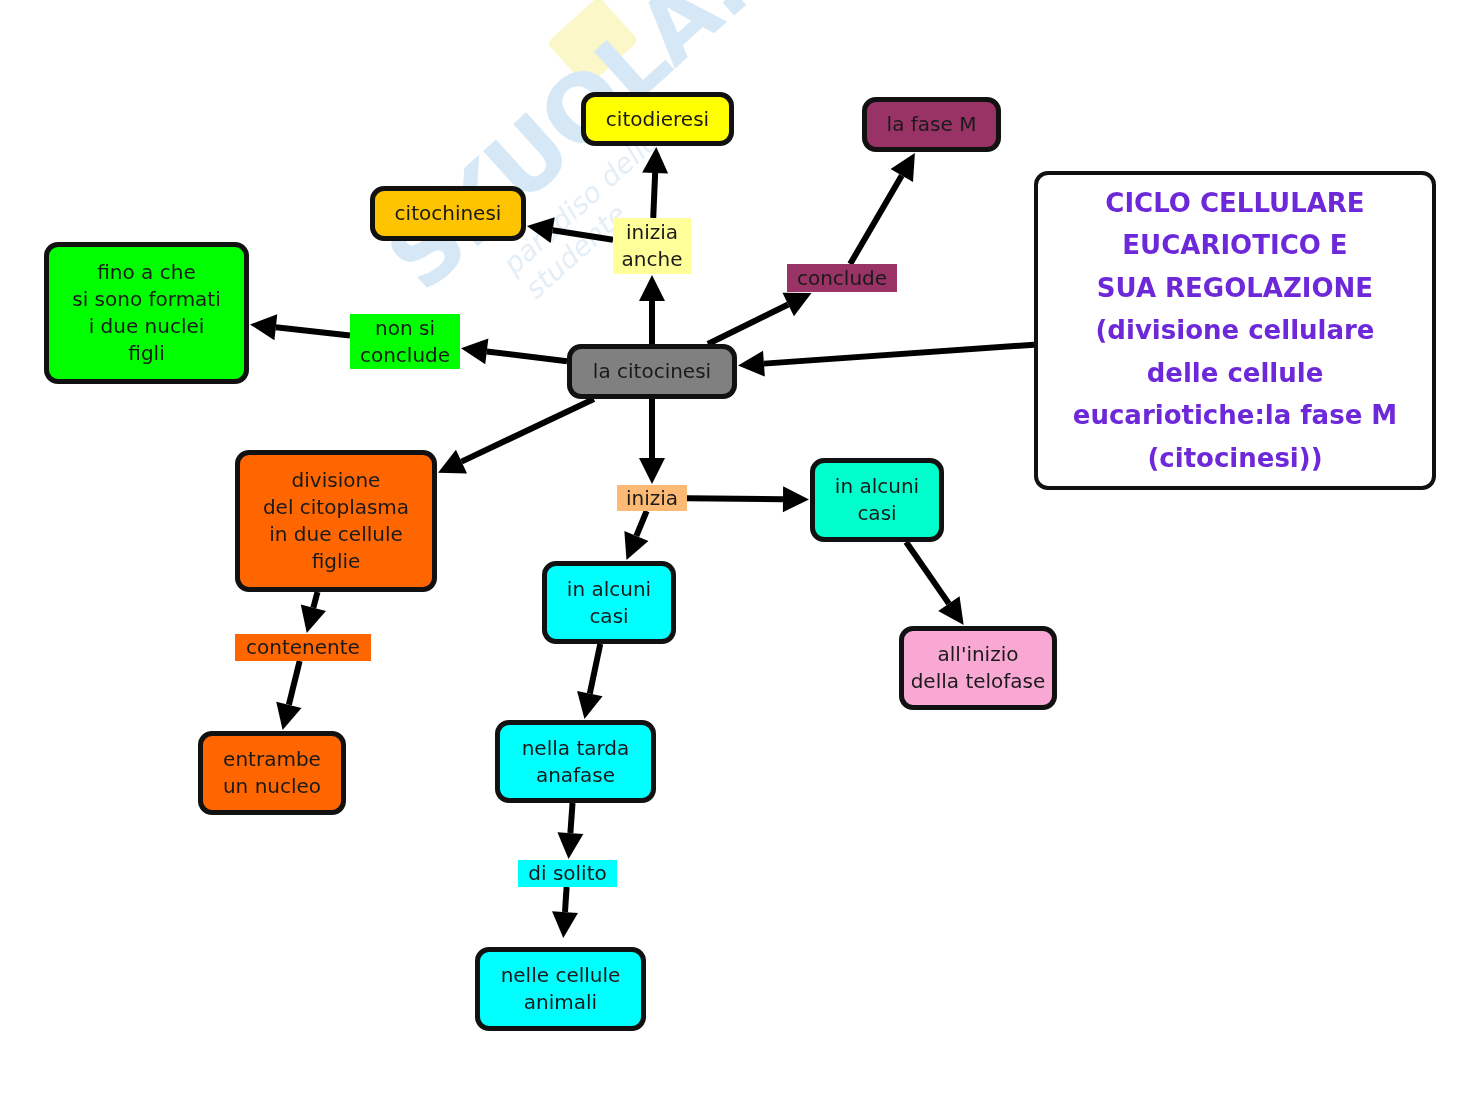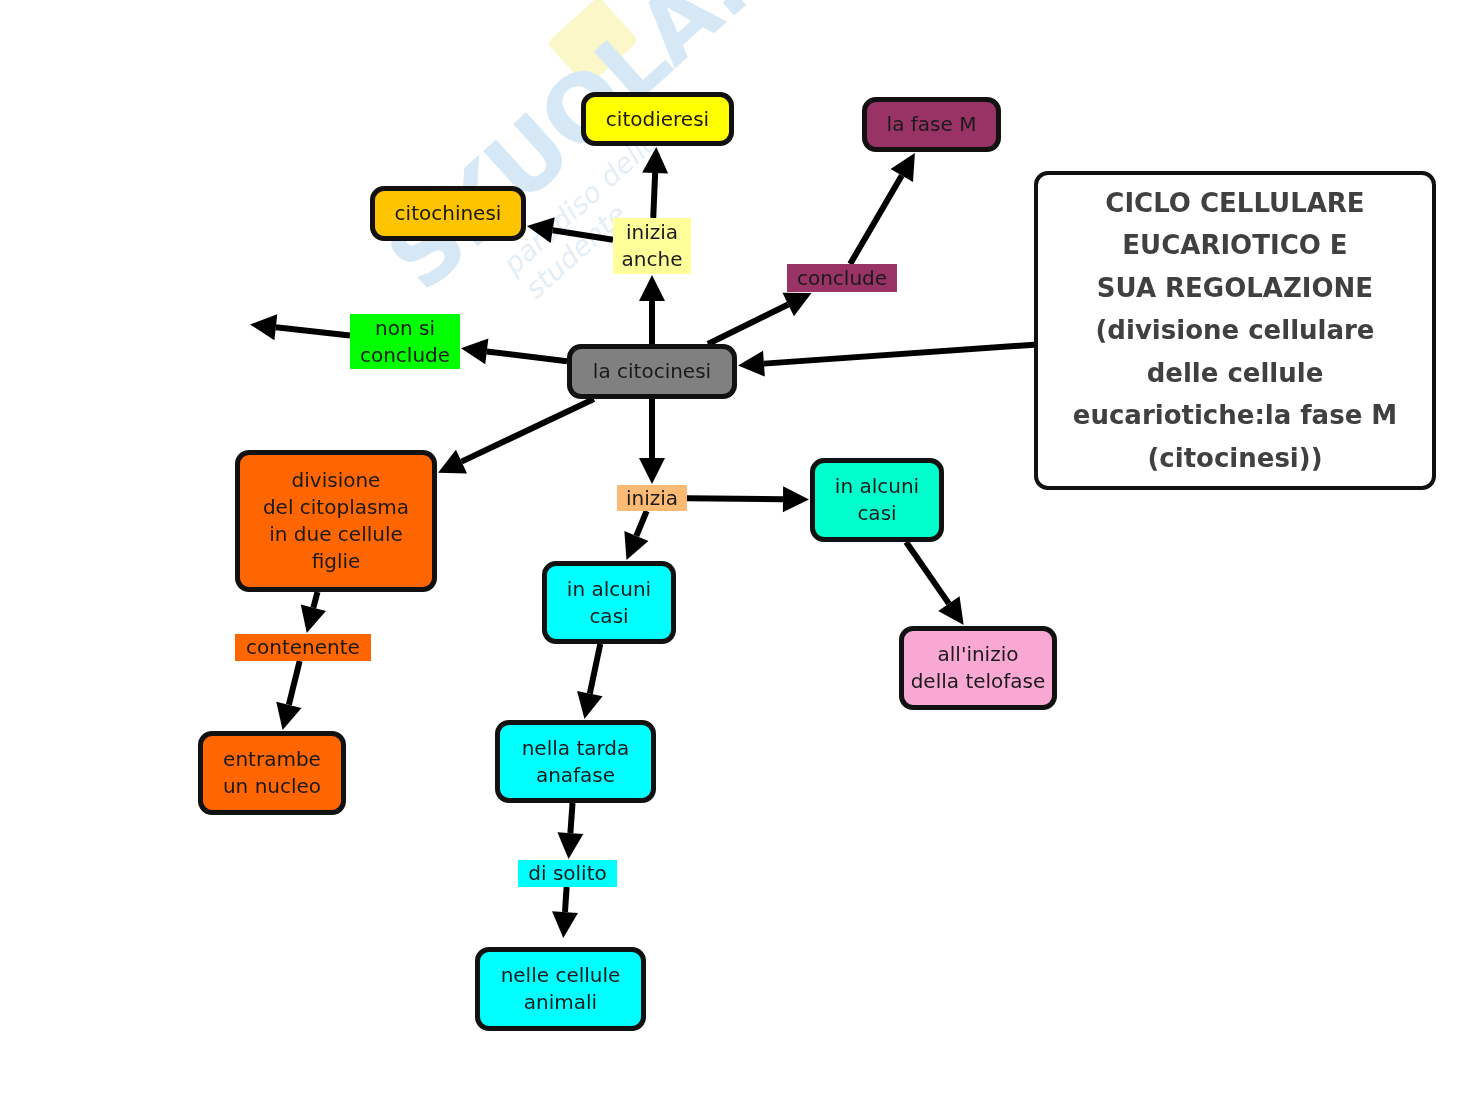--- a/index.html
+++ b/index.html
@@ -70,21 +70,21 @@
       <line x1="906.125" y1="542" x2="948.8655597335148" y2="603.63445523803" stroke="#000" stroke-width="6"></line>
       <polygon points="963.6815476190476,625 938.1827873525298,611.0424491807964 959.5483321144999,596.2264612952636" fill="#000"></polygon>
       <line x1="600.2562893081761" y1="644" x2="589.8147070150418" y2="693.5585547644284" stroke="#000" stroke-width="6"></line>
       <polygon points="584.4544025157232,719 577.093984397256,690.8784025147692 602.5354296328276,696.2387070140877" fill="#000"></polygon>
       <line x1="572.5357142857143" y1="803" x2="570.3881375853999" y2="833.0660738044008" stroke="#000" stroke-width="6"></line>
       <polygon points="568.5357142857143,859 557.4211744876004,832.139862154558 583.3551006831995,833.9922854542436" fill="#000"></polygon>
       <line x1="566.6209302325582" y1="887" x2="564.9894453108359" y2="912.0549470121625" stroke="#000" stroke-width="6"></line>
       <polygon points="563.3,938 552.0169188169172,911.2102243567446 577.9619718047546,912.8996696675805" fill="#000"></polygon>
     </svg>
 
-  <div class="title-box" id="title" style="left: 1034px; top: 171px; width: 402px; height: 319px; color: #404040;">
+  <div class="title-box" id="title" style="left: 1034px; top: 171px; width: 402px; height: 319px; color: #6d28d9;">
     <span>CICLO CELLULARE
 EUCARIOTICO E
 SUA REGOLAZIONE
 (divisione cellulare
 delle cellule
 eucariotiche:la fase M
 (citocinesi))</span>
   </div>
 
   <div class="node" id="center" style="left: 567px; top: 344px; width: 170px; height: 55px; background: rgb(128, 128, 128);">
@@ -96,20 +96,26 @@
   </div>
 
   <div class="node" id="citochinesi" style="left: 370px; top: 186px; width: 156px; height: 55px; background: rgb(255, 196, 0);">
     <span>citochinesi</span>
   </div>
 
   <div class="node" id="fase_m" style="left: 862px; top: 97px; width: 139px; height: 55px; background: rgb(153, 51, 102);">
     <span>la fase M</span>
   </div>
 
+  <div class="node" id="fino_a_che" style="left: 44px; top: 242px; width: 205px; height: 142px; background: rgb(0, 255, 0);">
+    <span>fino a che
+si sono formati
+i due nuclei
+figli</span>
+  </div>
 
   <div class="node" id="entrambe" style="left: 198px; top: 731px; width: 148px; height: 84px; background: rgb(255, 102, 0);">
     <span>entrambe
 un nucleo</span>
   </div>
 
   <div class="node" id="divisione" style="left: 235px; top: 450px; width: 202px; height: 142px; background: rgb(255, 102, 0);">
     <span>divisione
 del citoplasma
 in due cellule

